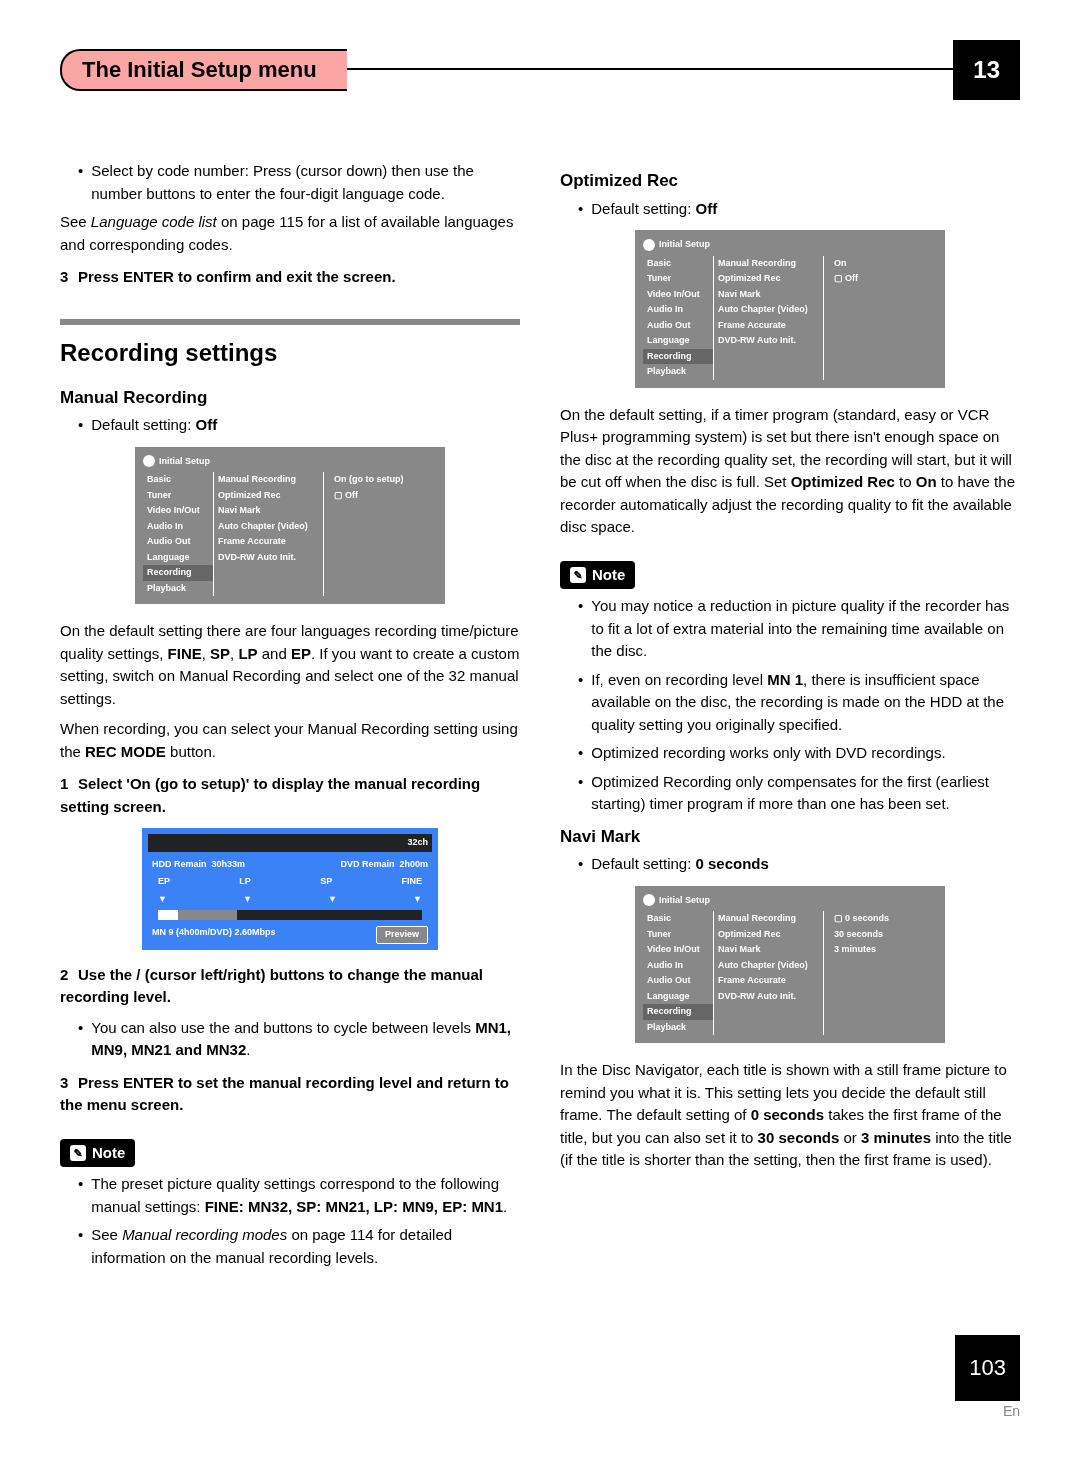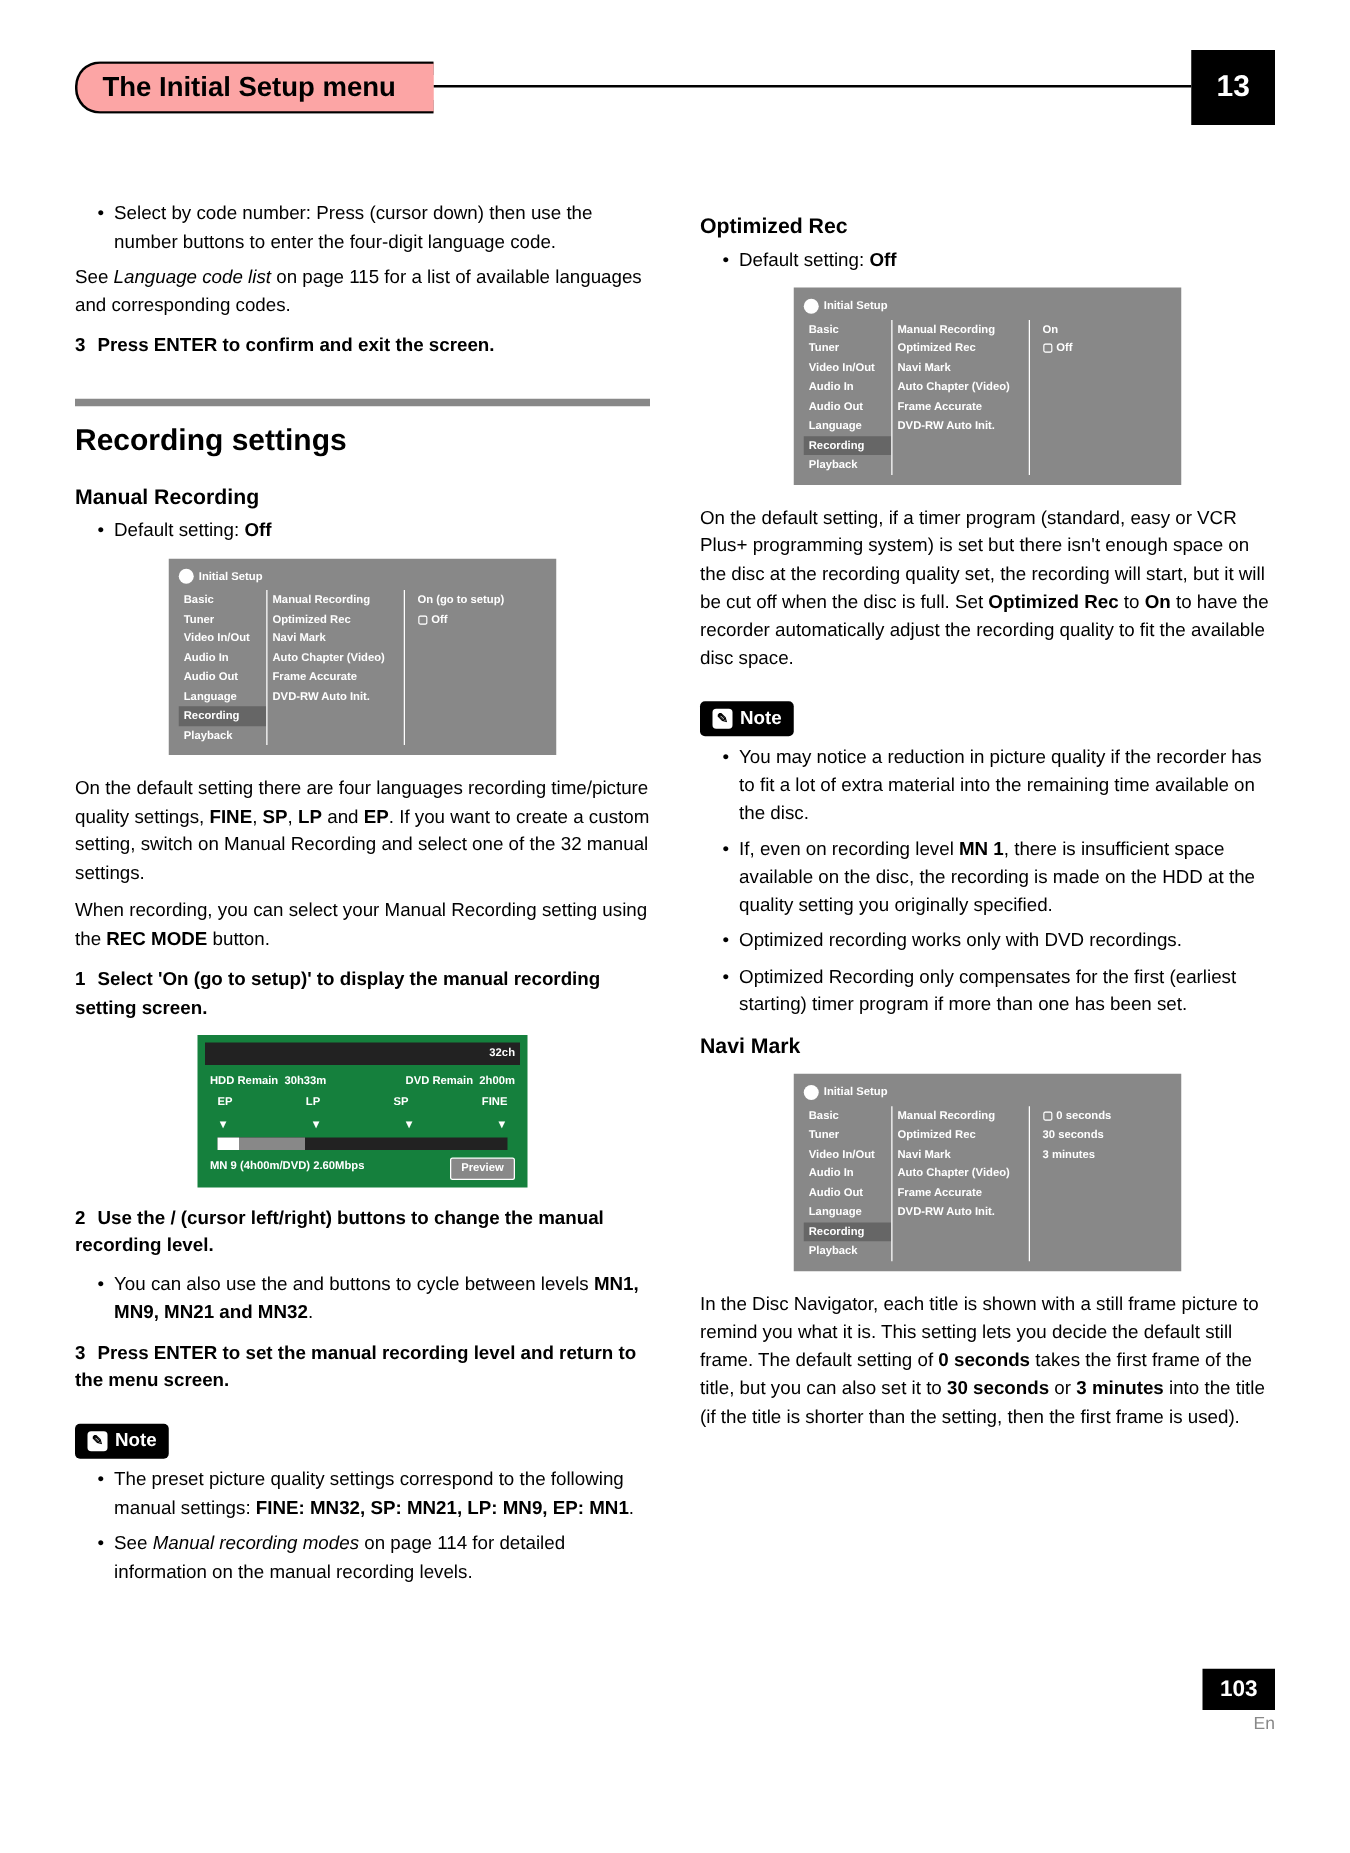--- a/index.html
+++ b/index.html
@@ -25,30 +25,30 @@
 .menu-right { display: flex; flex-direction: column; flex: 1; border-left: 1px solid #fff; padding-left: 6px; }
 .menu-item { padding: 1px 4px; font-weight: bold; }
 .menu-item.sel { background: #666; }
 .menu-item.hi { color: #fff; }
 .bold { font-weight: bold; }
 .italic { font-style: italic; }
 .step { font-weight: bold; margin: 10px 0 6px 0; }
 .step-num { display: inline-block; width: 18px; }
 .note-badge { display: inline-flex; align-items: center; background: #000; color: #fff; border-radius: 4px; padding: 3px 10px; font-weight: bold; margin: 14px 0 6px 0; }
 .note-badge .pencil { width: 16px; height: 16px; background: #fff; border-radius: 3px; margin-right: 6px; display: inline-flex; align-items: center; justify-content: center; color: #000; font-size: 11px; }
-.rec-screen { background: #15803d; color: #fff; width: 264px; margin: 10px auto 14px auto; font-size: 9px; padding: 6px; }
+.rec-screen { background: #3b82f6; color: #fff; width: 296px; margin: 10px auto 14px auto; font-size: 9px; padding: 6px; }
 .rec-top { text-align: right; background: #222; padding: 2px 4px; margin-bottom: 4px; font-weight: bold; }
 .rec-row { display: flex; justify-content: space-between; padding: 2px 4px; font-weight: bold; }
 .rec-scale { display: flex; justify-content: space-between; padding: 2px 10px; font-weight: bold; }
 .rec-bar { background: #222; height: 10px; margin: 2px 10px; position: relative; }
 .rec-bar-fill { background: linear-gradient(90deg, #fff 0%, #fff 25%, #888 25%); height: 100%; width: 30%; }
 .rec-bottom { display: flex; justify-content: space-between; padding: 4px 4px 0 4px; font-weight: bold; }
 .preview-btn { background: #888; border: 1px solid #fff; padding: 1px 8px; border-radius: 2px; }
 .footer { margin-top: 60px; text-align: right; }
-.page-num { background: #000; color: #fff; font-weight: bold; padding: 6px 14px; display: inline-block; font-size: 18px; }
+.page-num { background: #000; color: #fff; font-weight: normal; padding: 20px 14px; display: inline-block; font-size: 22px; }
 .page-lang { font-size: 14px; color: #888; margin-top: 2px; }
 </style>
 </head>
 <body>
 
 <div class="header-bar">
   <div class="header-title">The Initial Setup menu</div>
   <div class="header-line"></div>
   <div class="header-num">13</div>
 </div>
@@ -204,20 +204,23 @@
         <span><span>If, even on recording level </span><span class="bold">MN 1</span><span>, there is insufficient space available on the disc, the recording is made on the HDD at the quality setting you originally specified.</span></span>
       </div>
     <div class="bullet-item">
         <span>Optimized recording works only with DVD recordings.</span>
       </div>
     <div class="bullet-item">
         <span>Optimized Recording only compensates for the first (earliest starting) timer program if more than one has been set.</span>
       </div>
 
     <h3>Navi Mark</h3>
+    <div class="bullet-item">
+        <span>Default setting: <span class="bold">0 seconds</span></span>
+      </div>
 
     <div class="screenshot">
       <div class="screenshot-title">
           <span class="gear"></span>
           <span>Initial Setup</span>
         </div>
       <div class="menu-table">
         <div class="menu-left">
           <div class="menu-item">Basic</div>
           <div class="menu-item">Tuner</div>

